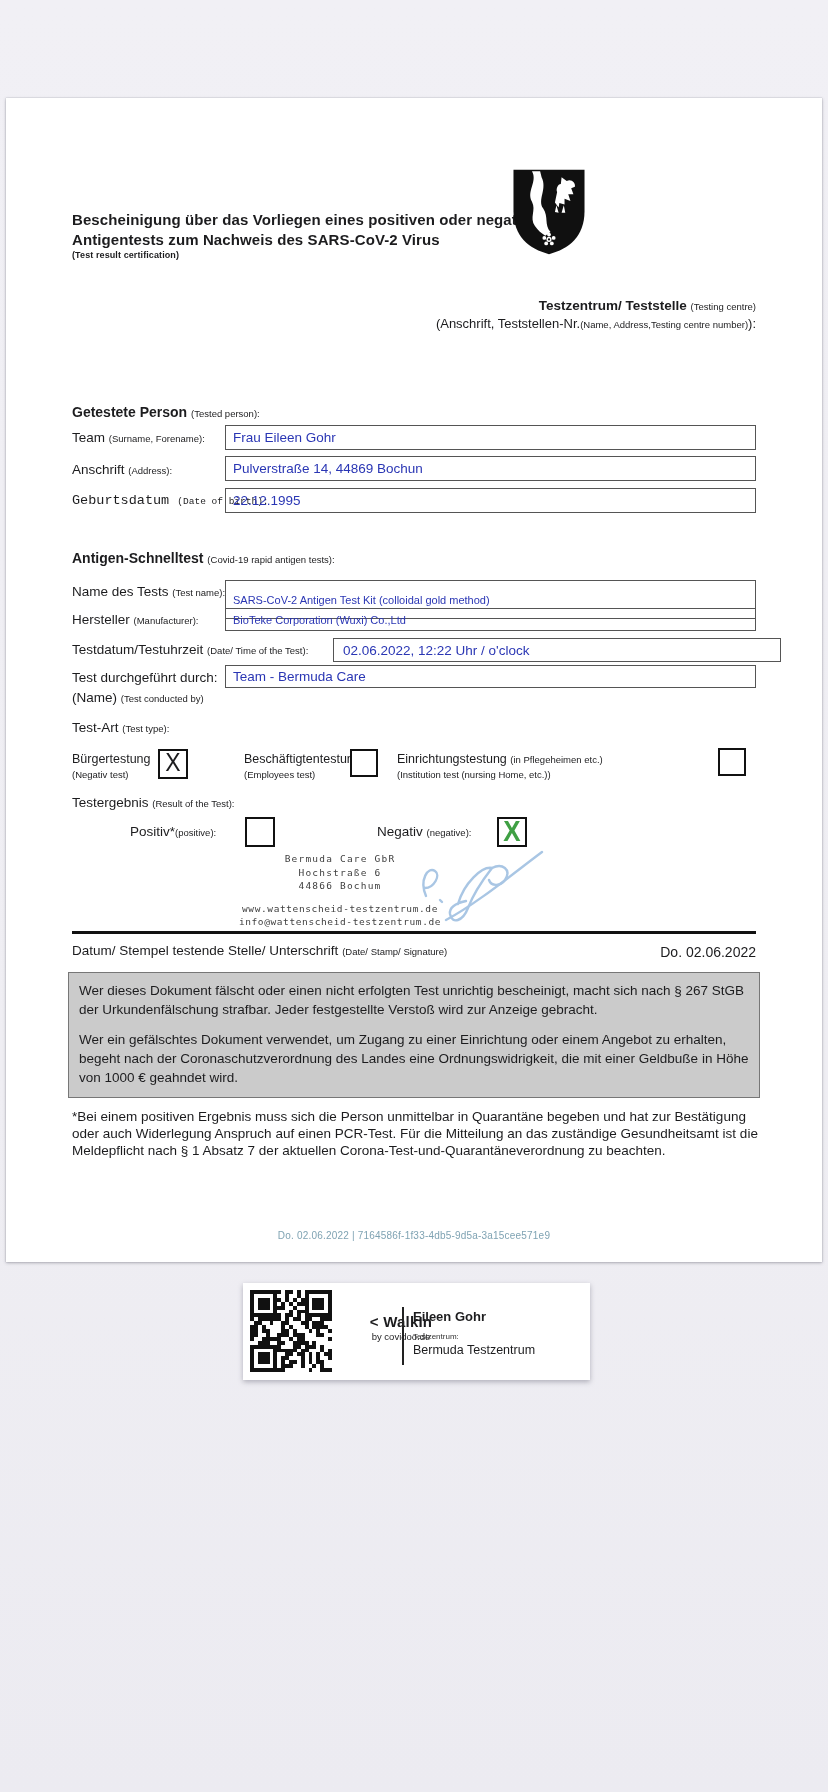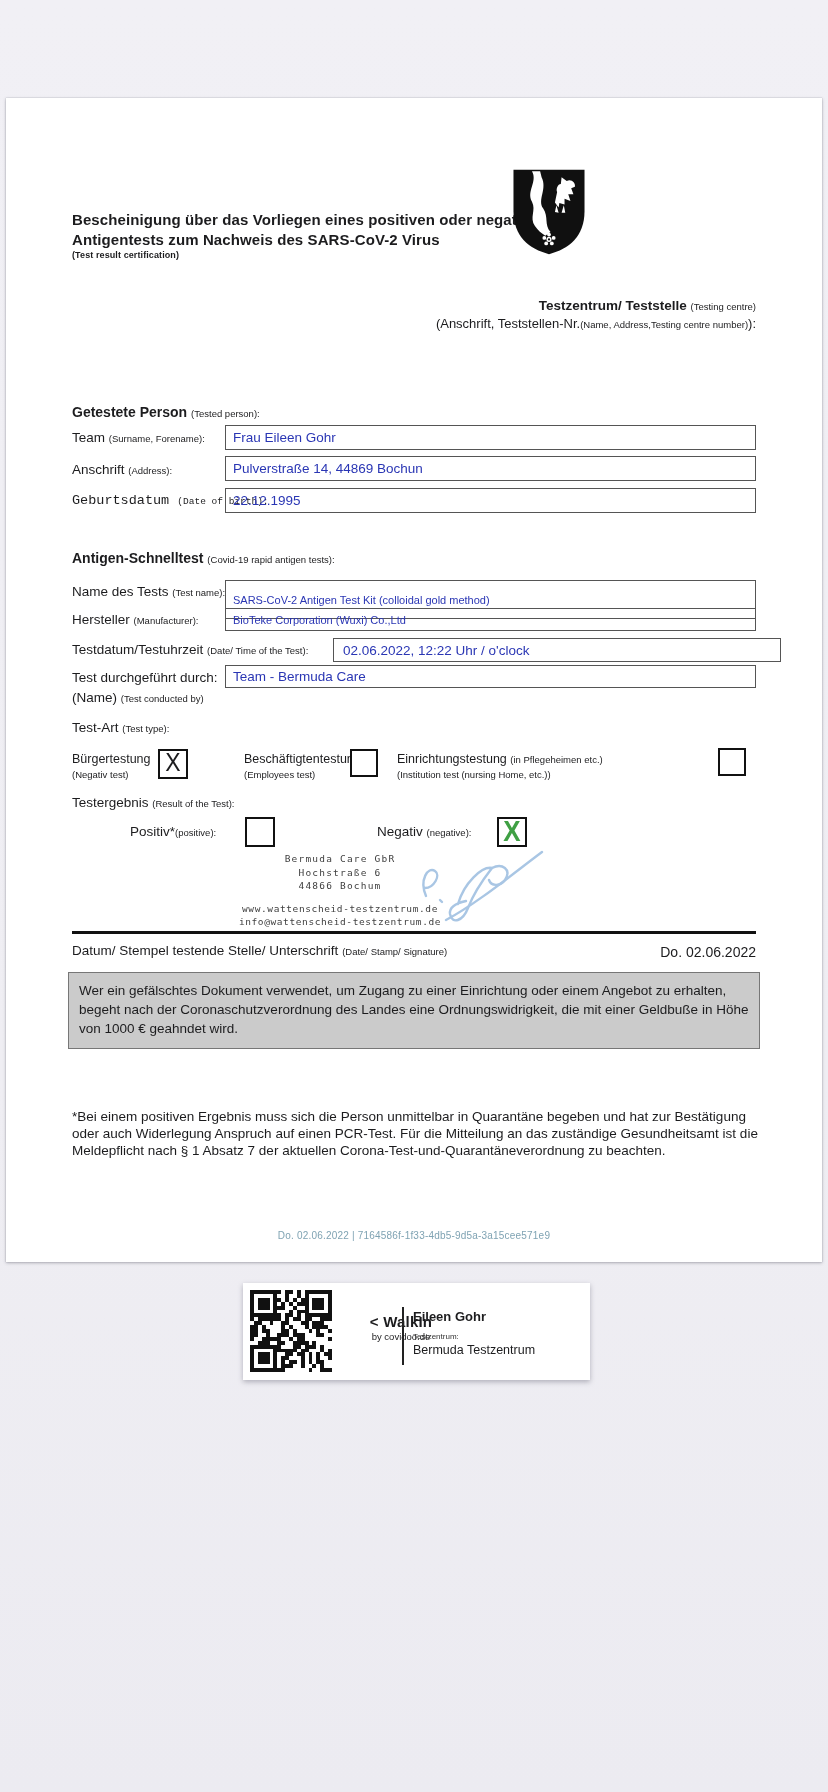--- a/index.html
+++ b/index.html
@@ -248,20 +248,21 @@
     </div>
 
     <div class="abs rule"></div>
     <div class="abs datum-label">
       <span>Datum/ Stempel testende Stelle/ Unterschrift</span>
       <span class="sm">(Date/ Stamp/ Signature)</span>
     </div>
     <div class="abs datum-date">Do. 02.06.2022</div>
 
     <div class="abs warnbox">
+      <p>Wer dieses Dokument fälscht oder einen nicht erfolgten Test unrichtig bescheinigt, macht sich nach § 267 StGB der Urkundenfälschung strafbar. Jeder festgestellte Verstoß wird zur Anzeige gebracht.</p>
       <p>Wer ein gefälschtes Dokument verwendet, um Zugang zu einer Einrichtung oder einem Angebot zu erhalten, begeht nach der Coronaschutzverordnung des Landes eine Ordnungswidrigkeit, die mit einer Geldbuße in Höhe von 1000 € geahndet wird.</p>
     </div>
 
     <div class="abs footnote">*Bei einem positiven Ergebnis muss sich die Person unmittelbar in Quarantäne begeben und hat zur Bestätigung oder auch Widerlegung Anspruch auf einen PCR-Test. Für die Mitteilung an das zuständige Gesundheitsamt ist die Meldepflicht nach § 1 Absatz 7 der aktuellen Corona-Test-und-Quarantäneverordnung zu beachten.</div>
 
     <div class="abs doc-footer">Do. 02.06.2022 | 7164586f-1f33-4db5-9d5a-3a15cee571e9</div>
   </div>
 
   <div class="card">
     <div class="abs qr"><svg viewBox="0 0 21 21" width="100%" height="100%" shape-rendering="crispEdges" fill="#111">

